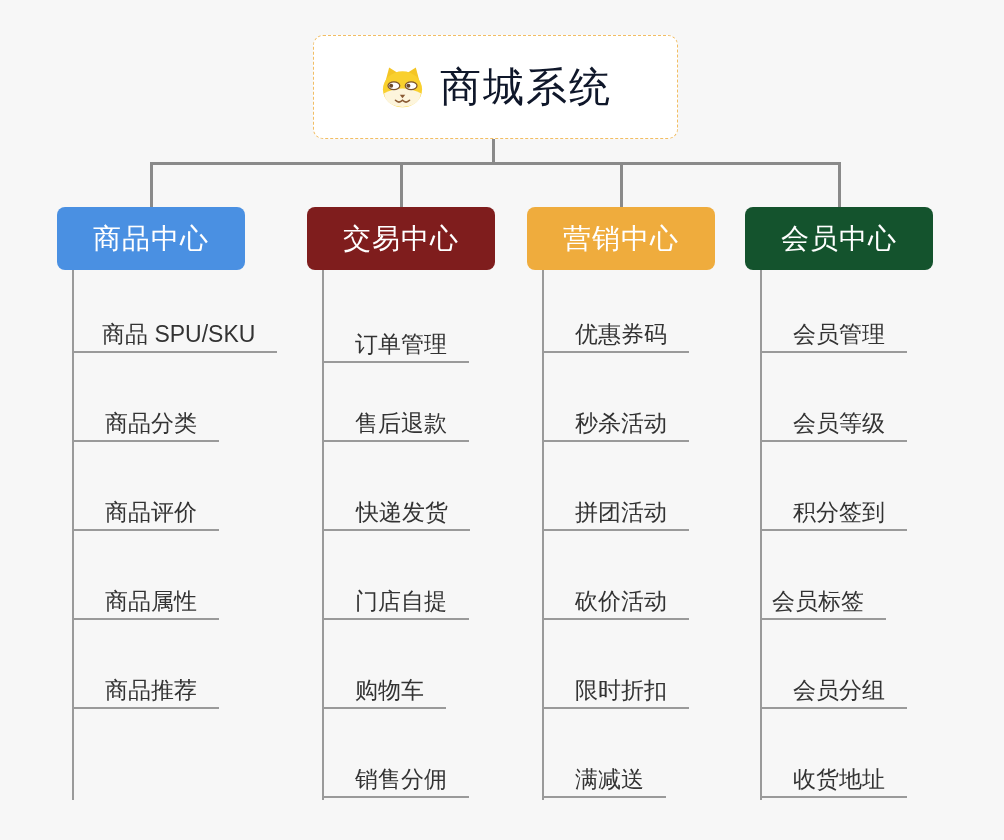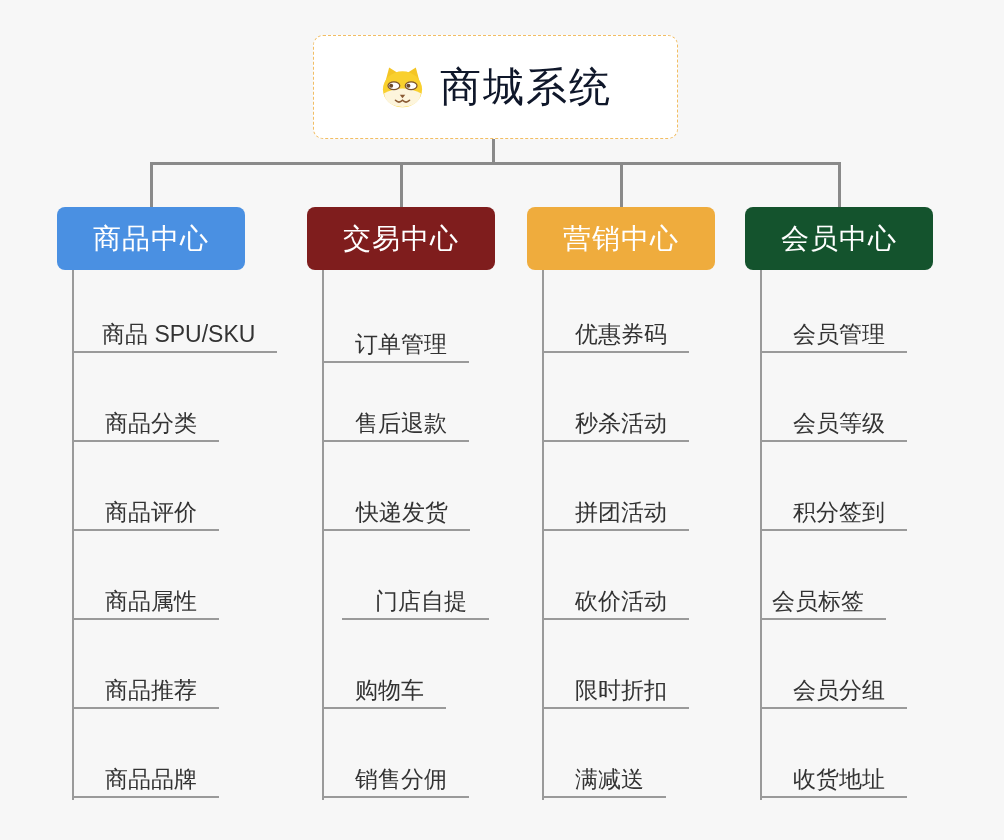--- a/index.html
+++ b/index.html
@@ -79,30 +79,29 @@
     <div class="line" style="left: 150px; top: 162px; width: 3px; height: 45px; background: rgb(138, 138, 138);"></div>
     <div class="branch-box" style="left: 57px; top: 207px; background: rgb(74, 144, 226);">
       <span>商品中心</span>
     </div>
     <div class="spine" style="left: 72px; top: 270px; height: 530px; background: rgb(154, 154, 154);"></div>
     <div class="leaf" style="left: 72px; top: 321px; border-bottom-color: rgb(154, 154, 154); padding-left: 30px;">商品 SPU/SKU</div>
     <div class="leaf" style="left: 72px; top: 410px; border-bottom-color: rgb(154, 154, 154);">商品分类</div>
     <div class="leaf" style="left: 72px; top: 499px; border-bottom-color: rgb(154, 154, 154);">商品评价</div>
     <div class="leaf" style="left: 72px; top: 588px; border-bottom-color: rgb(154, 154, 154);">商品属性</div>
     <div class="leaf" style="left: 72px; top: 677px; border-bottom-color: rgb(154, 154, 154);">商品推荐</div>
-    <div class="leaf" style="left: 72px; top: 766px; border-bottom-color: rgb(154, 154, 154);">商品品牌</div>
     <div class="line" style="left: 400px; top: 162px; width: 3px; height: 45px; background: rgb(138, 138, 138);"></div>
     <div class="branch-box" style="left: 307px; top: 207px; background: #7f1d1d;">
       <span>交易中心</span>
     </div>
     <div class="spine" style="left: 322px; top: 270px; height: 530px; background: rgb(154, 154, 154);"></div>
     <div class="leaf" style="left: 322px; top: 331px; border-bottom-color: rgb(154, 154, 154);">订单管理</div>
     <div class="leaf" style="left: 322px; top: 410px; border-bottom-color: rgb(154, 154, 154);">售后退款</div>
     <div class="leaf" style="left: 322px; top: 499px; border-bottom-color: rgb(154, 154, 154); padding-left: 34px;">快递发货</div>
-    <div class="leaf" style="left: 322px; top: 588px; border-bottom-color: rgb(154, 154, 154); margin-left: 20px;">门店自提</div>
+    <div class="leaf" style="left: 322px; top: 588px; border-bottom-color: rgb(154, 154, 154);">门店自提</div>
     <div class="leaf" style="left: 322px; top: 677px; border-bottom-color: rgb(154, 154, 154);">购物车</div>
     <div class="leaf" style="left: 322px; top: 766px; border-bottom-color: rgb(154, 154, 154);">销售分佣</div>
     <div class="line" style="left: 620px; top: 162px; width: 3px; height: 45px; background: rgb(138, 138, 138);"></div>
     <div class="branch-box" style="left: 527px; top: 207px; background: rgb(239, 172, 61);">
       <span>营销中心</span>
     </div>
     <div class="spine" style="left: 542px; top: 270px; height: 530px; background: rgb(154, 154, 154);"></div>
     <div class="leaf" style="left: 542px; top: 321px; border-bottom-color: rgb(154, 154, 154);">优惠券码</div>
     <div class="leaf" style="left: 542px; top: 410px; border-bottom-color: rgb(154, 154, 154);">秒杀活动</div>
     <div class="leaf" style="left: 542px; top: 499px; border-bottom-color: rgb(154, 154, 154);">拼团活动</div>

